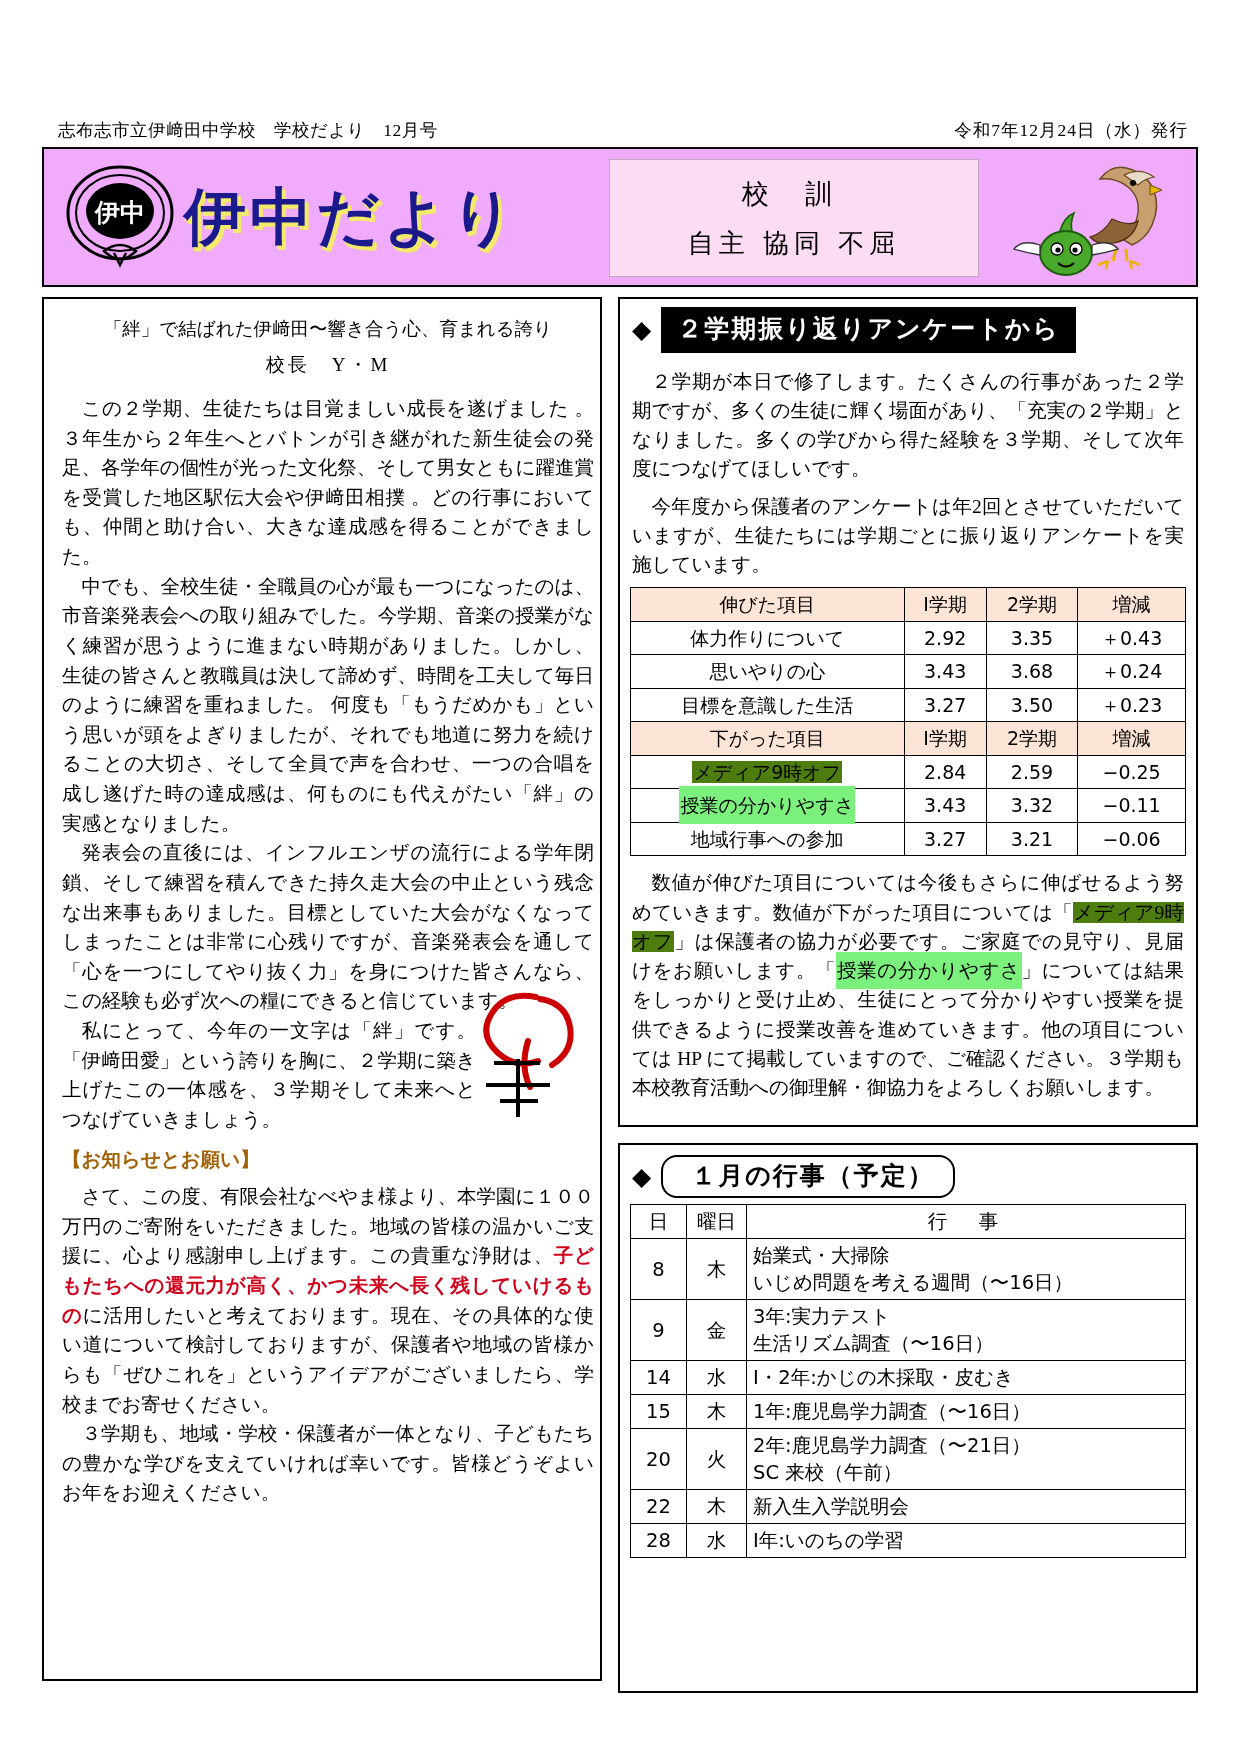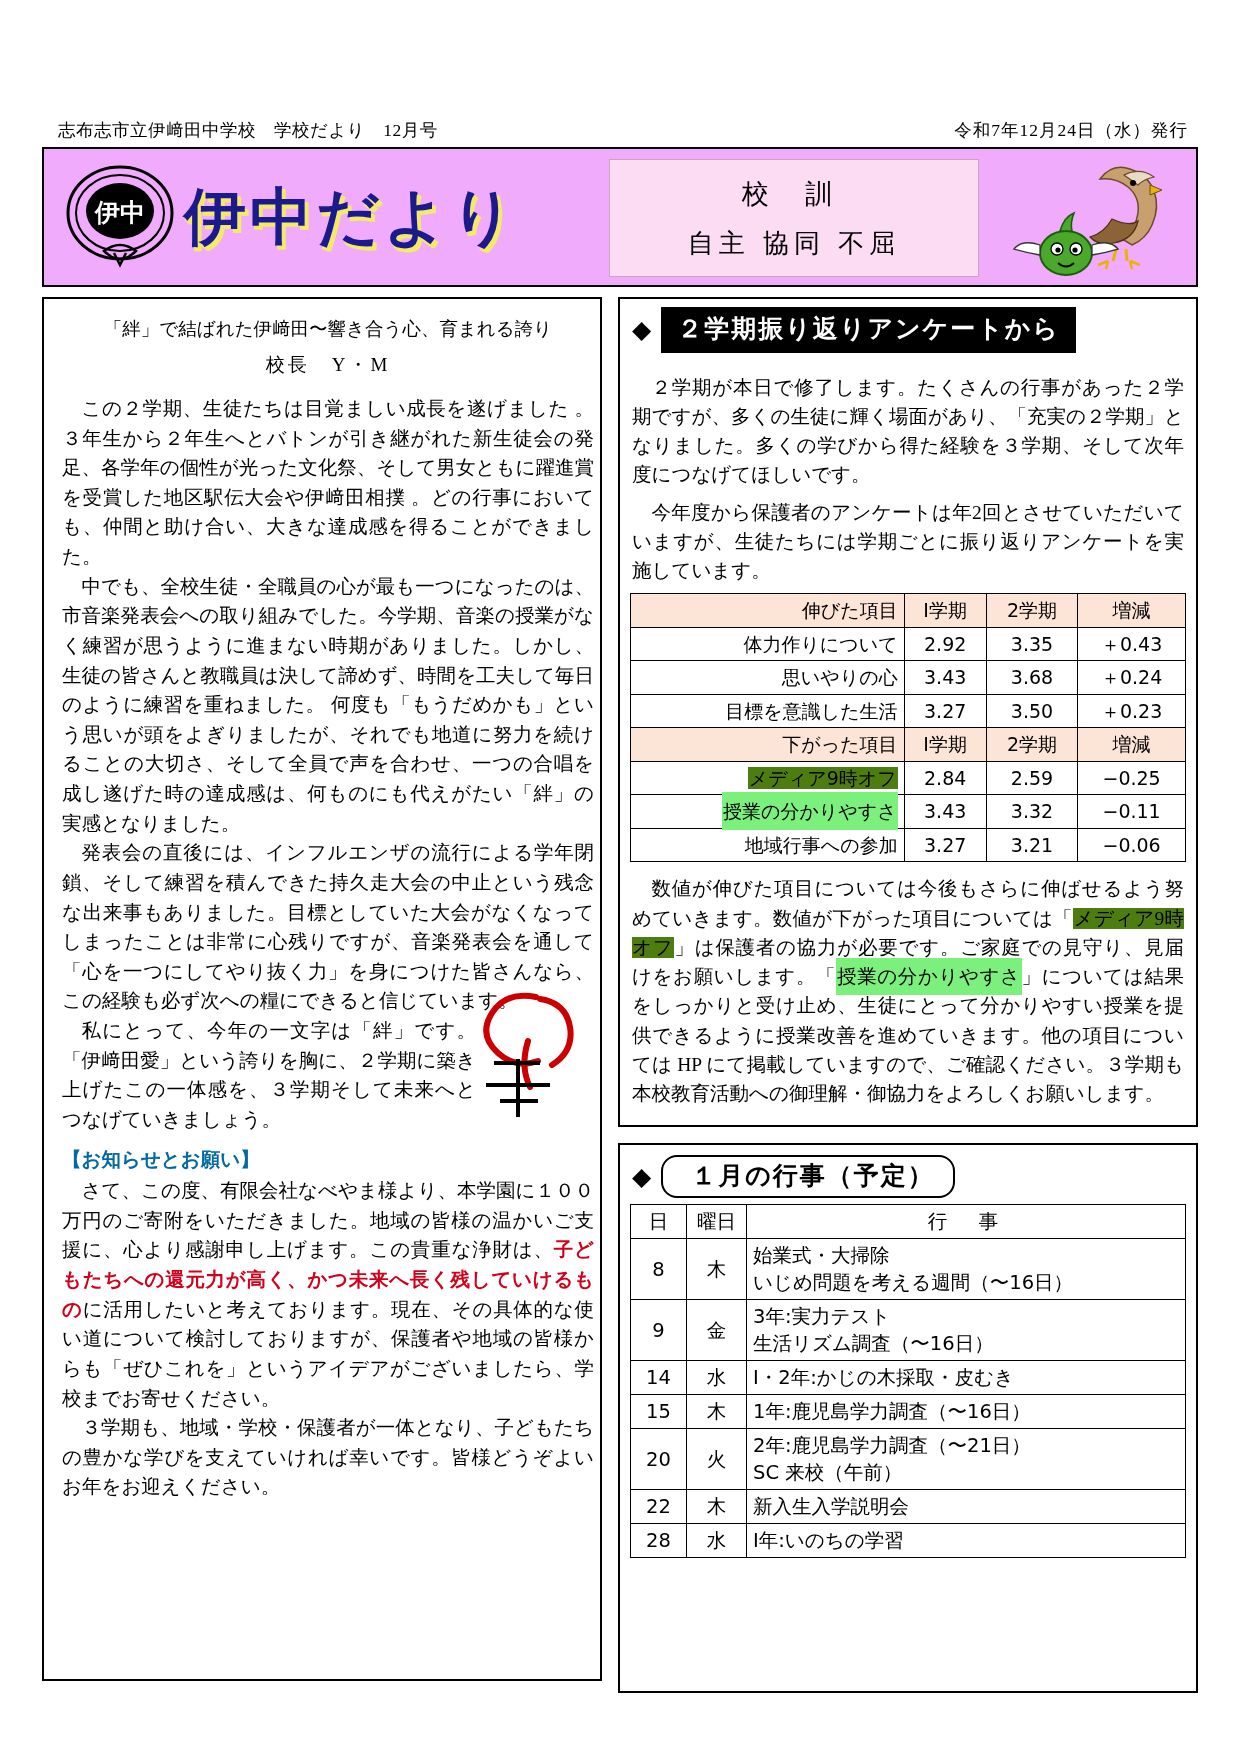--- a/index.html
+++ b/index.html
@@ -146,23 +146,23 @@
     margin: 8px 0 14px 0;
     letter-spacing: 3px;
   }
   p.body {
     margin: 0 0 0 0;
     text-align: justify;
     text-justify: inter-ideograph;
     text-indent: 1em;
   }
   .notice-head {
-    color: #0369a1;
+    color: #a16207;
     font-weight: bold;
-    margin: 10px 0 2px 0;
+    margin: 10px 0 8px 0;
     font-size: 19.5px;
   }
   .redbold { color: #d0021b; font-weight: bold; }
 
   
   .seal {
     position: absolute;
     right: 14px;
     top: 690px;
     width: 120px;
@@ -204,27 +204,27 @@
     width: 100%;
     font-family: "DejaVu Sans", "Liberation Sans", sans-serif;
     font-size: 19px;
   }
   table.t td, table.t th {
     border: 1px solid #000;
     padding: 2px 6px;
     text-align: center;
     font-weight: normal;
   }
-  table.t td.l { text-align: right; padding-left: 6px; }
+  table.t td.l { text-align: center; padding-left: 6px; }
   .hdrrow td { background: #fce4d6; }
   .hl-y { background: #4d7c0f; padding: 0 1px; }
   .hl-g { background: #7cf07c; padding: 8px 1px; }
 
   .rtext { margin: 8px 2px 0 2px; text-align: justify; text-indent: 1em; }
-  .rtext.first { margin-top: 20px; }
+  .rtext.first { margin-top: 14px; }
 
   
   table.ev {
     border-collapse: collapse;
     width: 100%;
     font-family: "DejaVu Sans", "Liberation Sans", sans-serif;
     font-size: 19.5px;
   }
   table.ev td, table.ev th {
     border: 1px solid #000;

